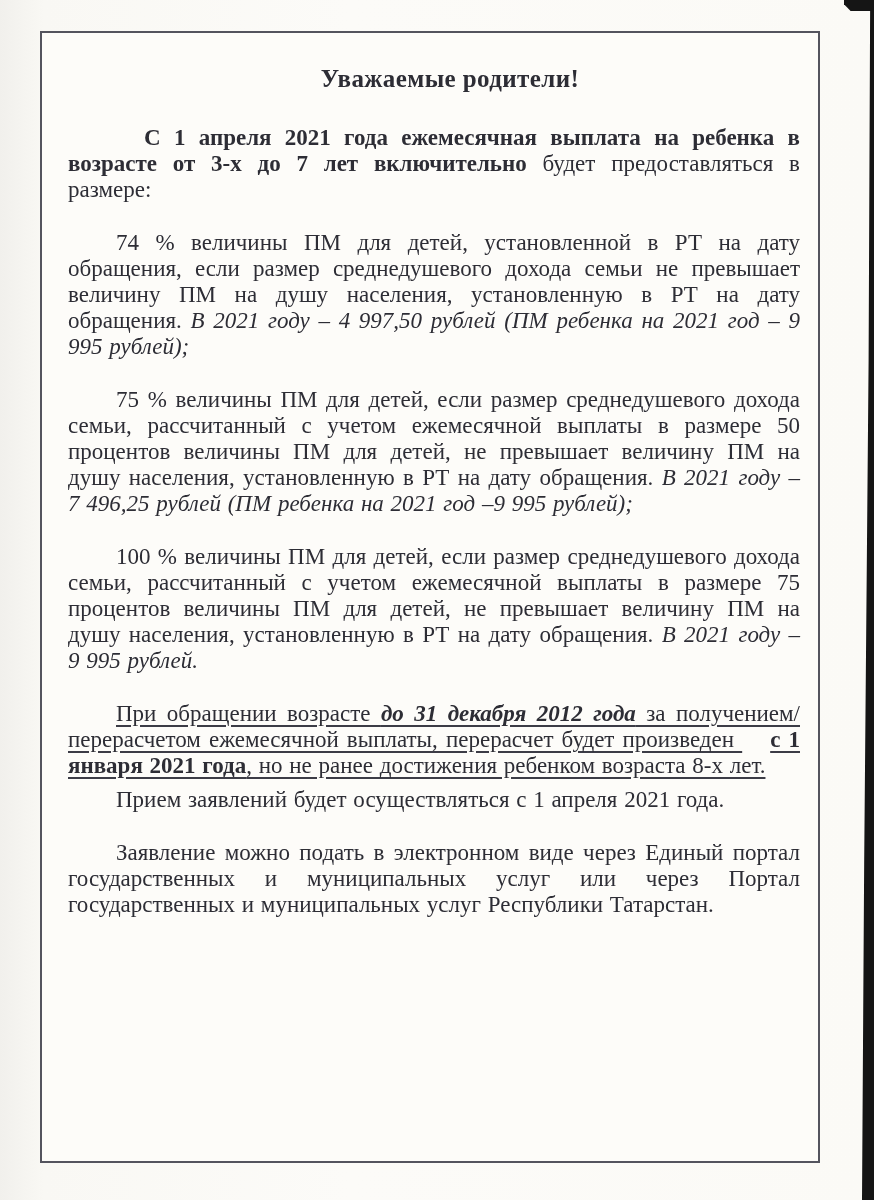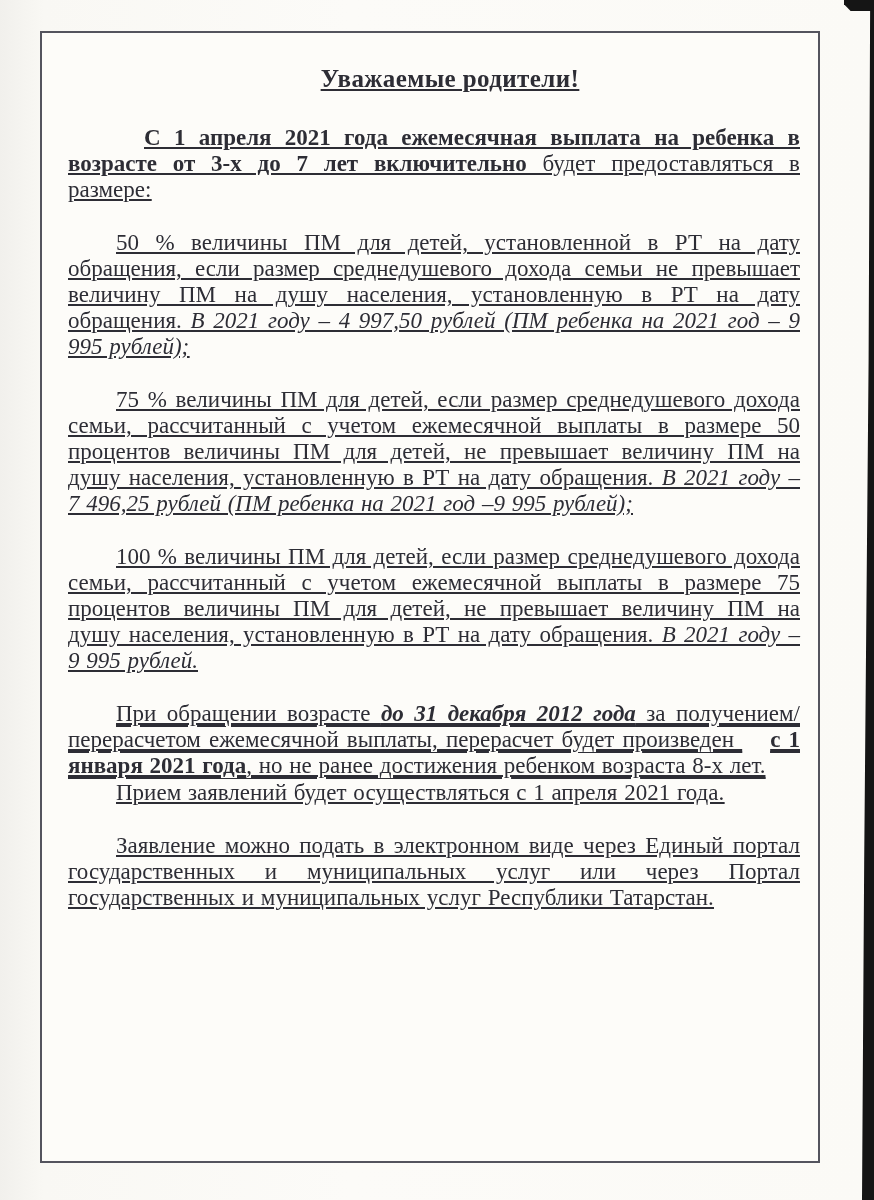--- a/index.html
+++ b/index.html
@@ -1,15 +1,15 @@
 <!DOCTYPE html>
 <html lang="ru"><head>
 <meta charset="utf-8">
 <style>
-  * { margin: 0; padding: 0; box-sizing: border-box; text-decoration: underline; }
+  * { margin: 0; padding: 0; box-sizing: border-box; }
   html, body { width: 874px; height: 1200px; }
   body {
     position: relative;
     overflow: hidden;
     font-family: "Liberation Serif", "DejaVu Serif", serif;
     background: linear-gradient(90deg, #f1f0ec 0%, #f9f8f4 5%, #fcfbf8 40%, #fbfaf6 100%);
   }
   .scan-page {
     position: absolute;
     inset: 0;
@@ -35,21 +35,21 @@
   }
   .para {
     font-size: 23px;
     line-height: 26px;
     text-align: justify;
     text-indent: 48px;
     margin-top: 27px;
     word-spacing: 1px;
   }
   .para.first { margin-top: 33px; }
-  .para.nogap { margin-top: 1px; }
+  .para.nogap { margin-top: 8px; }
   .b  { font-weight: bold; margin-left: 28px; }
   .it { font-style: italic; }
   .bi { font-weight: bold; font-style: italic; }
   .underlined {
     text-decoration: underline;
     text-decoration-color: #3c3c46;
     text-decoration-thickness: 1.5px;
     text-underline-offset: 4px;
   }
   .scan-band-right {
@@ -75,21 +75,21 @@
 <body>
 
 <div class="scan-page">
 
   <div class="page-frame">
 
     <div class="doc-title">Уважаемые родители!</div>
 
     <p class="para first"><span class="b">С 1 апреля 2021 года ежемесячная выплата на ребенка в возрасте от 3-х до 7 лет включительно</span><span> будет предоставляться в размере:</span></p>
 
-    <p class="para"><span>50 % величины ПМ для детей, установленной в РТ на дату обращения,  если размер среднедушевого дохода семьи не превышает величину ПМ на душу населения, установленную в РТ на дату обращения. </span><span class="it">В 2021 году – 4 997,50  рублей (ПМ ребенка на 2021 год  – 9 995 рублей);</span></p>
+    <p class="para"><span>74 % величины ПМ для детей, установленной в РТ на дату обращения,  если размер среднедушевого дохода семьи не превышает величину ПМ на душу населения, установленную в РТ на дату обращения. </span><span class="it">В 2021 году – 4 997,50  рублей (ПМ ребенка на 2021 год  – 9 995 рублей);</span></p>
 
     <p class="para"><span>75 %  величины ПМ для детей, если размер среднедушевого дохода семьи, рассчитанный с учетом ежемесячной выплаты в размере 50 процентов величины ПМ для детей, не превышает величину ПМ на душу населения, установленную в РТ на дату обращения. </span><span class="it">В 2021 году – 7 496,25 рублей (ПМ ребенка на 2021 год  –9 995 рублей);</span></p>
 
     <p class="para"><span>100 % величины ПМ для детей,  если размер среднедушевого дохода семьи, рассчитанный с учетом ежемесячной выплаты в размере 75 процентов величины ПМ для детей, не превышает величину ПМ на душу населения, установленную в РТ на дату обращения. </span><span class="it">В 2021 году – 9 995 рублей.</span></p>
 
 
     <p class="para underlined"><span>При обращении возрасте </span><span class="bi">до 31 декабря 2012 года</span><span> за получением/перерасчетом ежемесячной выплаты, перерасчет будет произведен </span><span class="b">с 1 января 2021 года</span><span>, но не ранее достижения ребенком возраста 8-х лет.</span></p>
 
     <p class="para nogap"><span>Прием заявлений будет осуществляться с 1 апреля 2021 года.</span></p>
 

